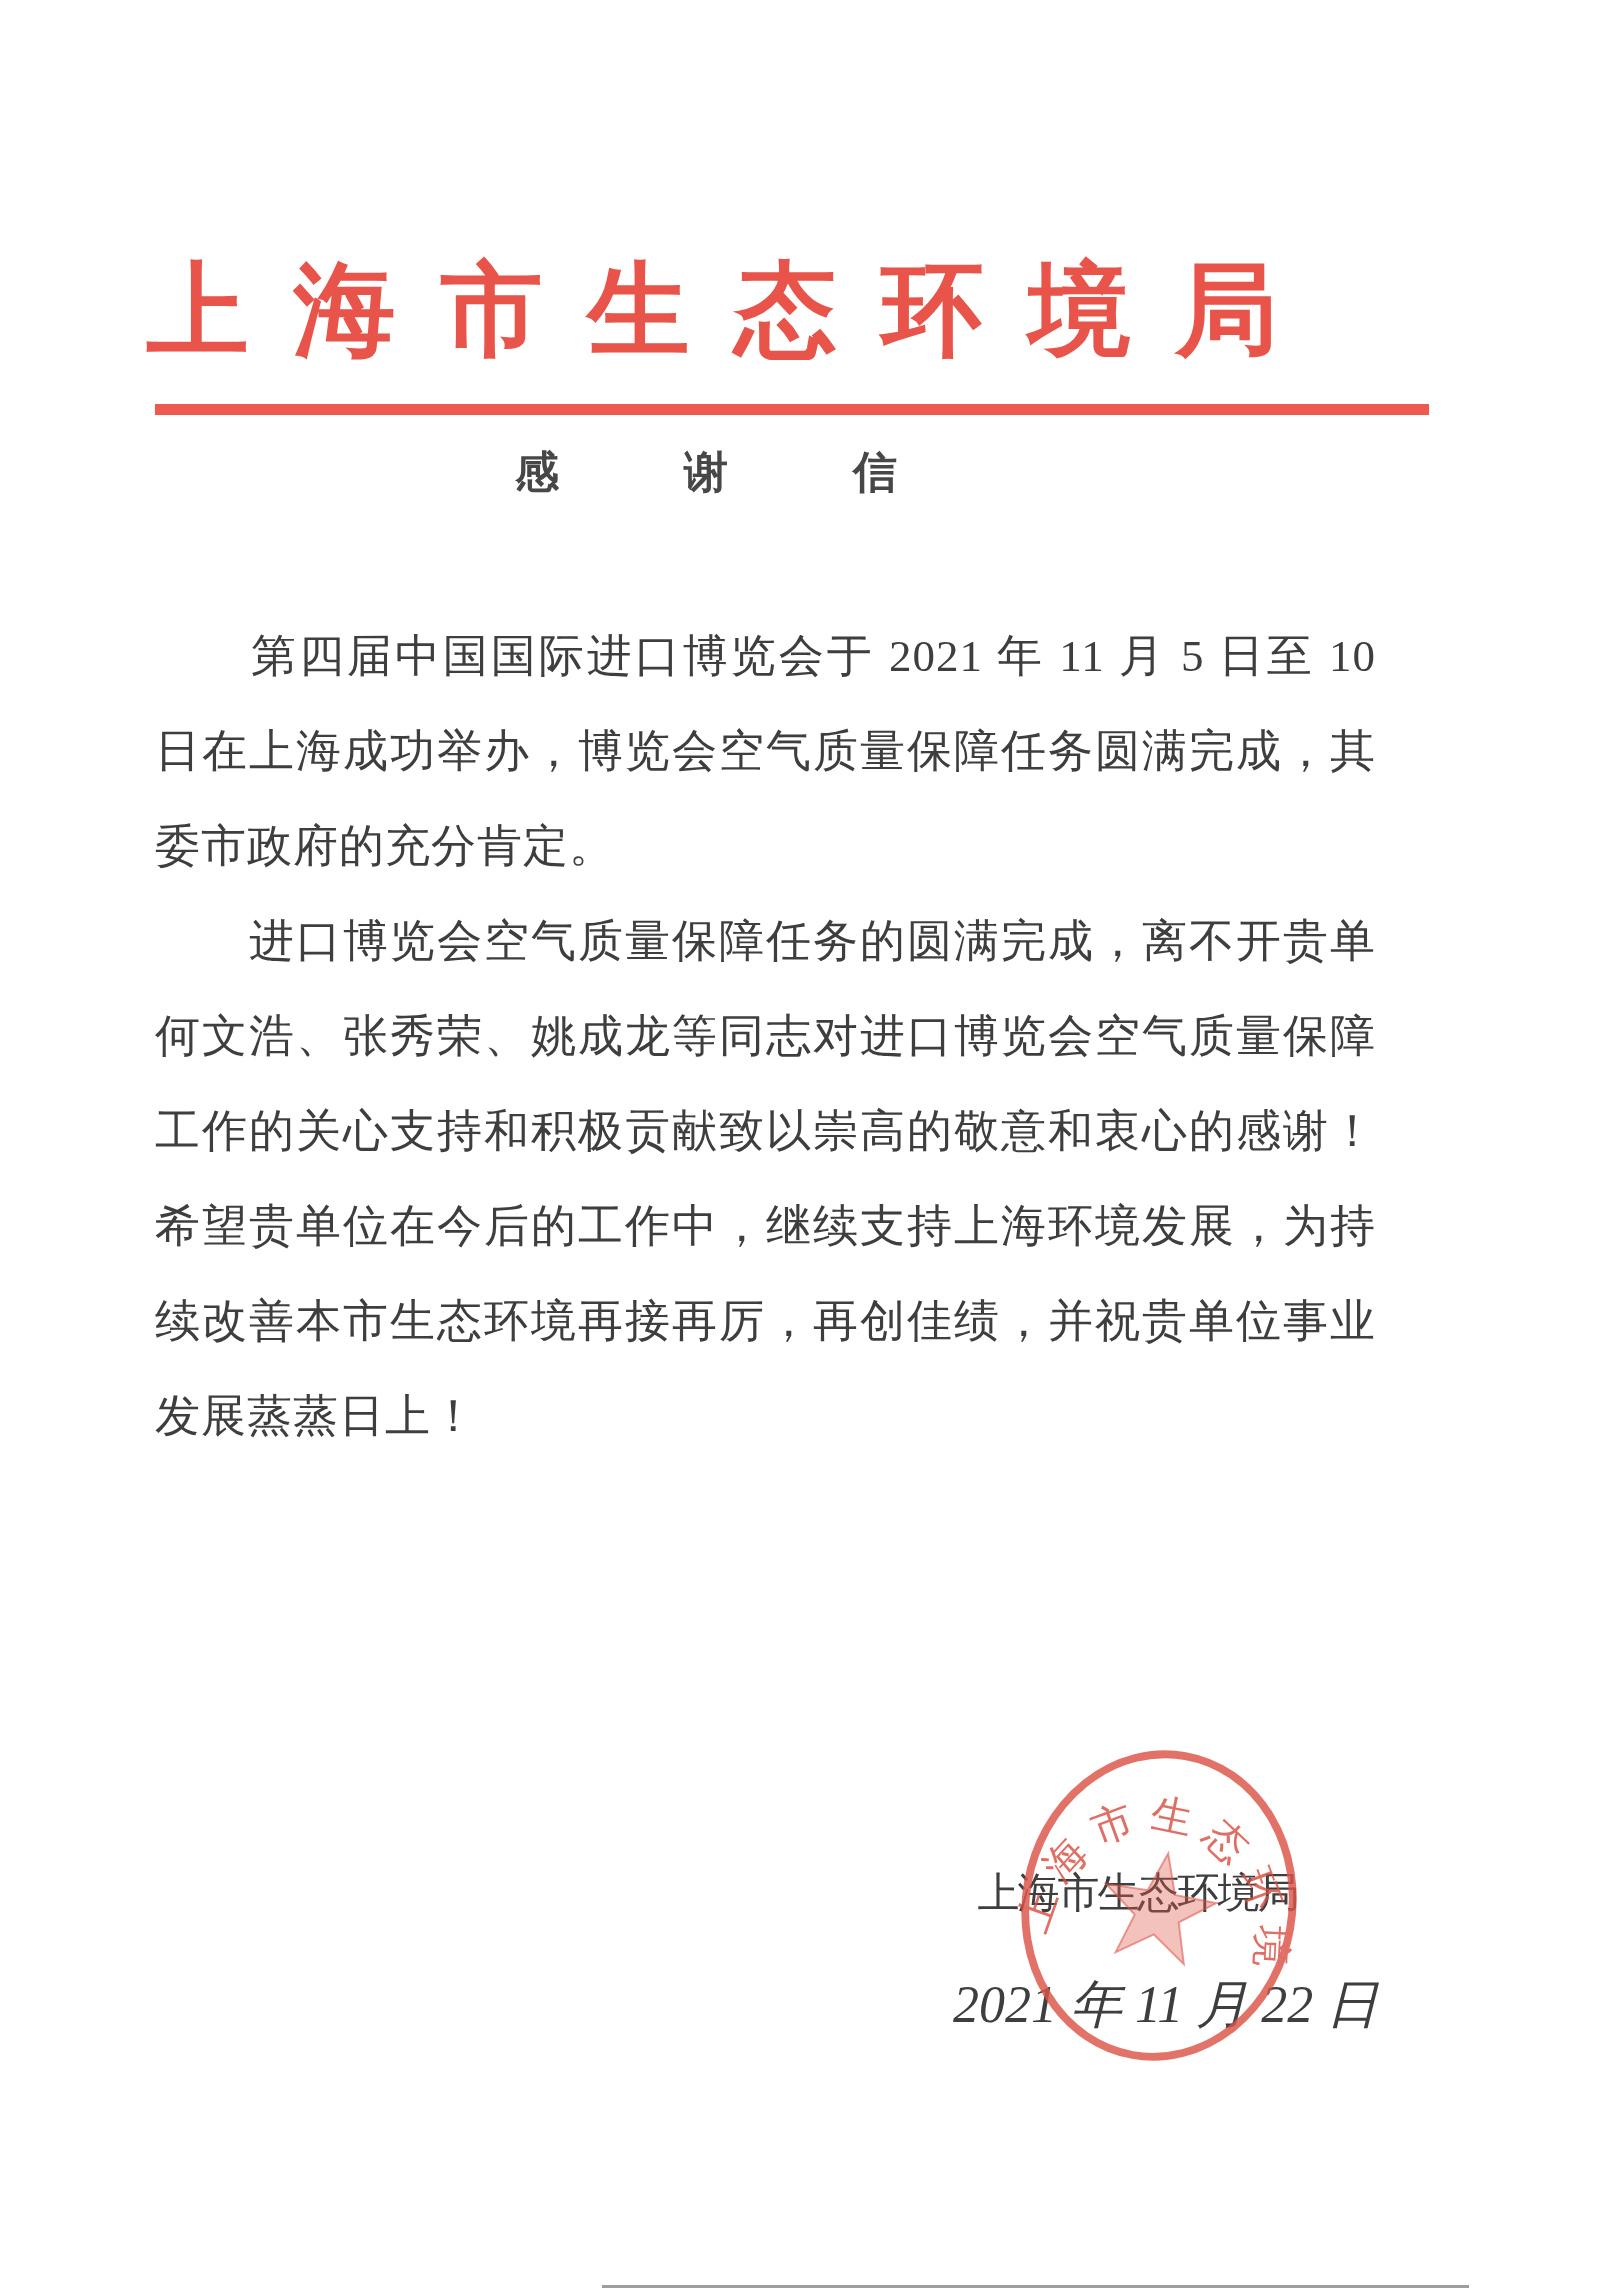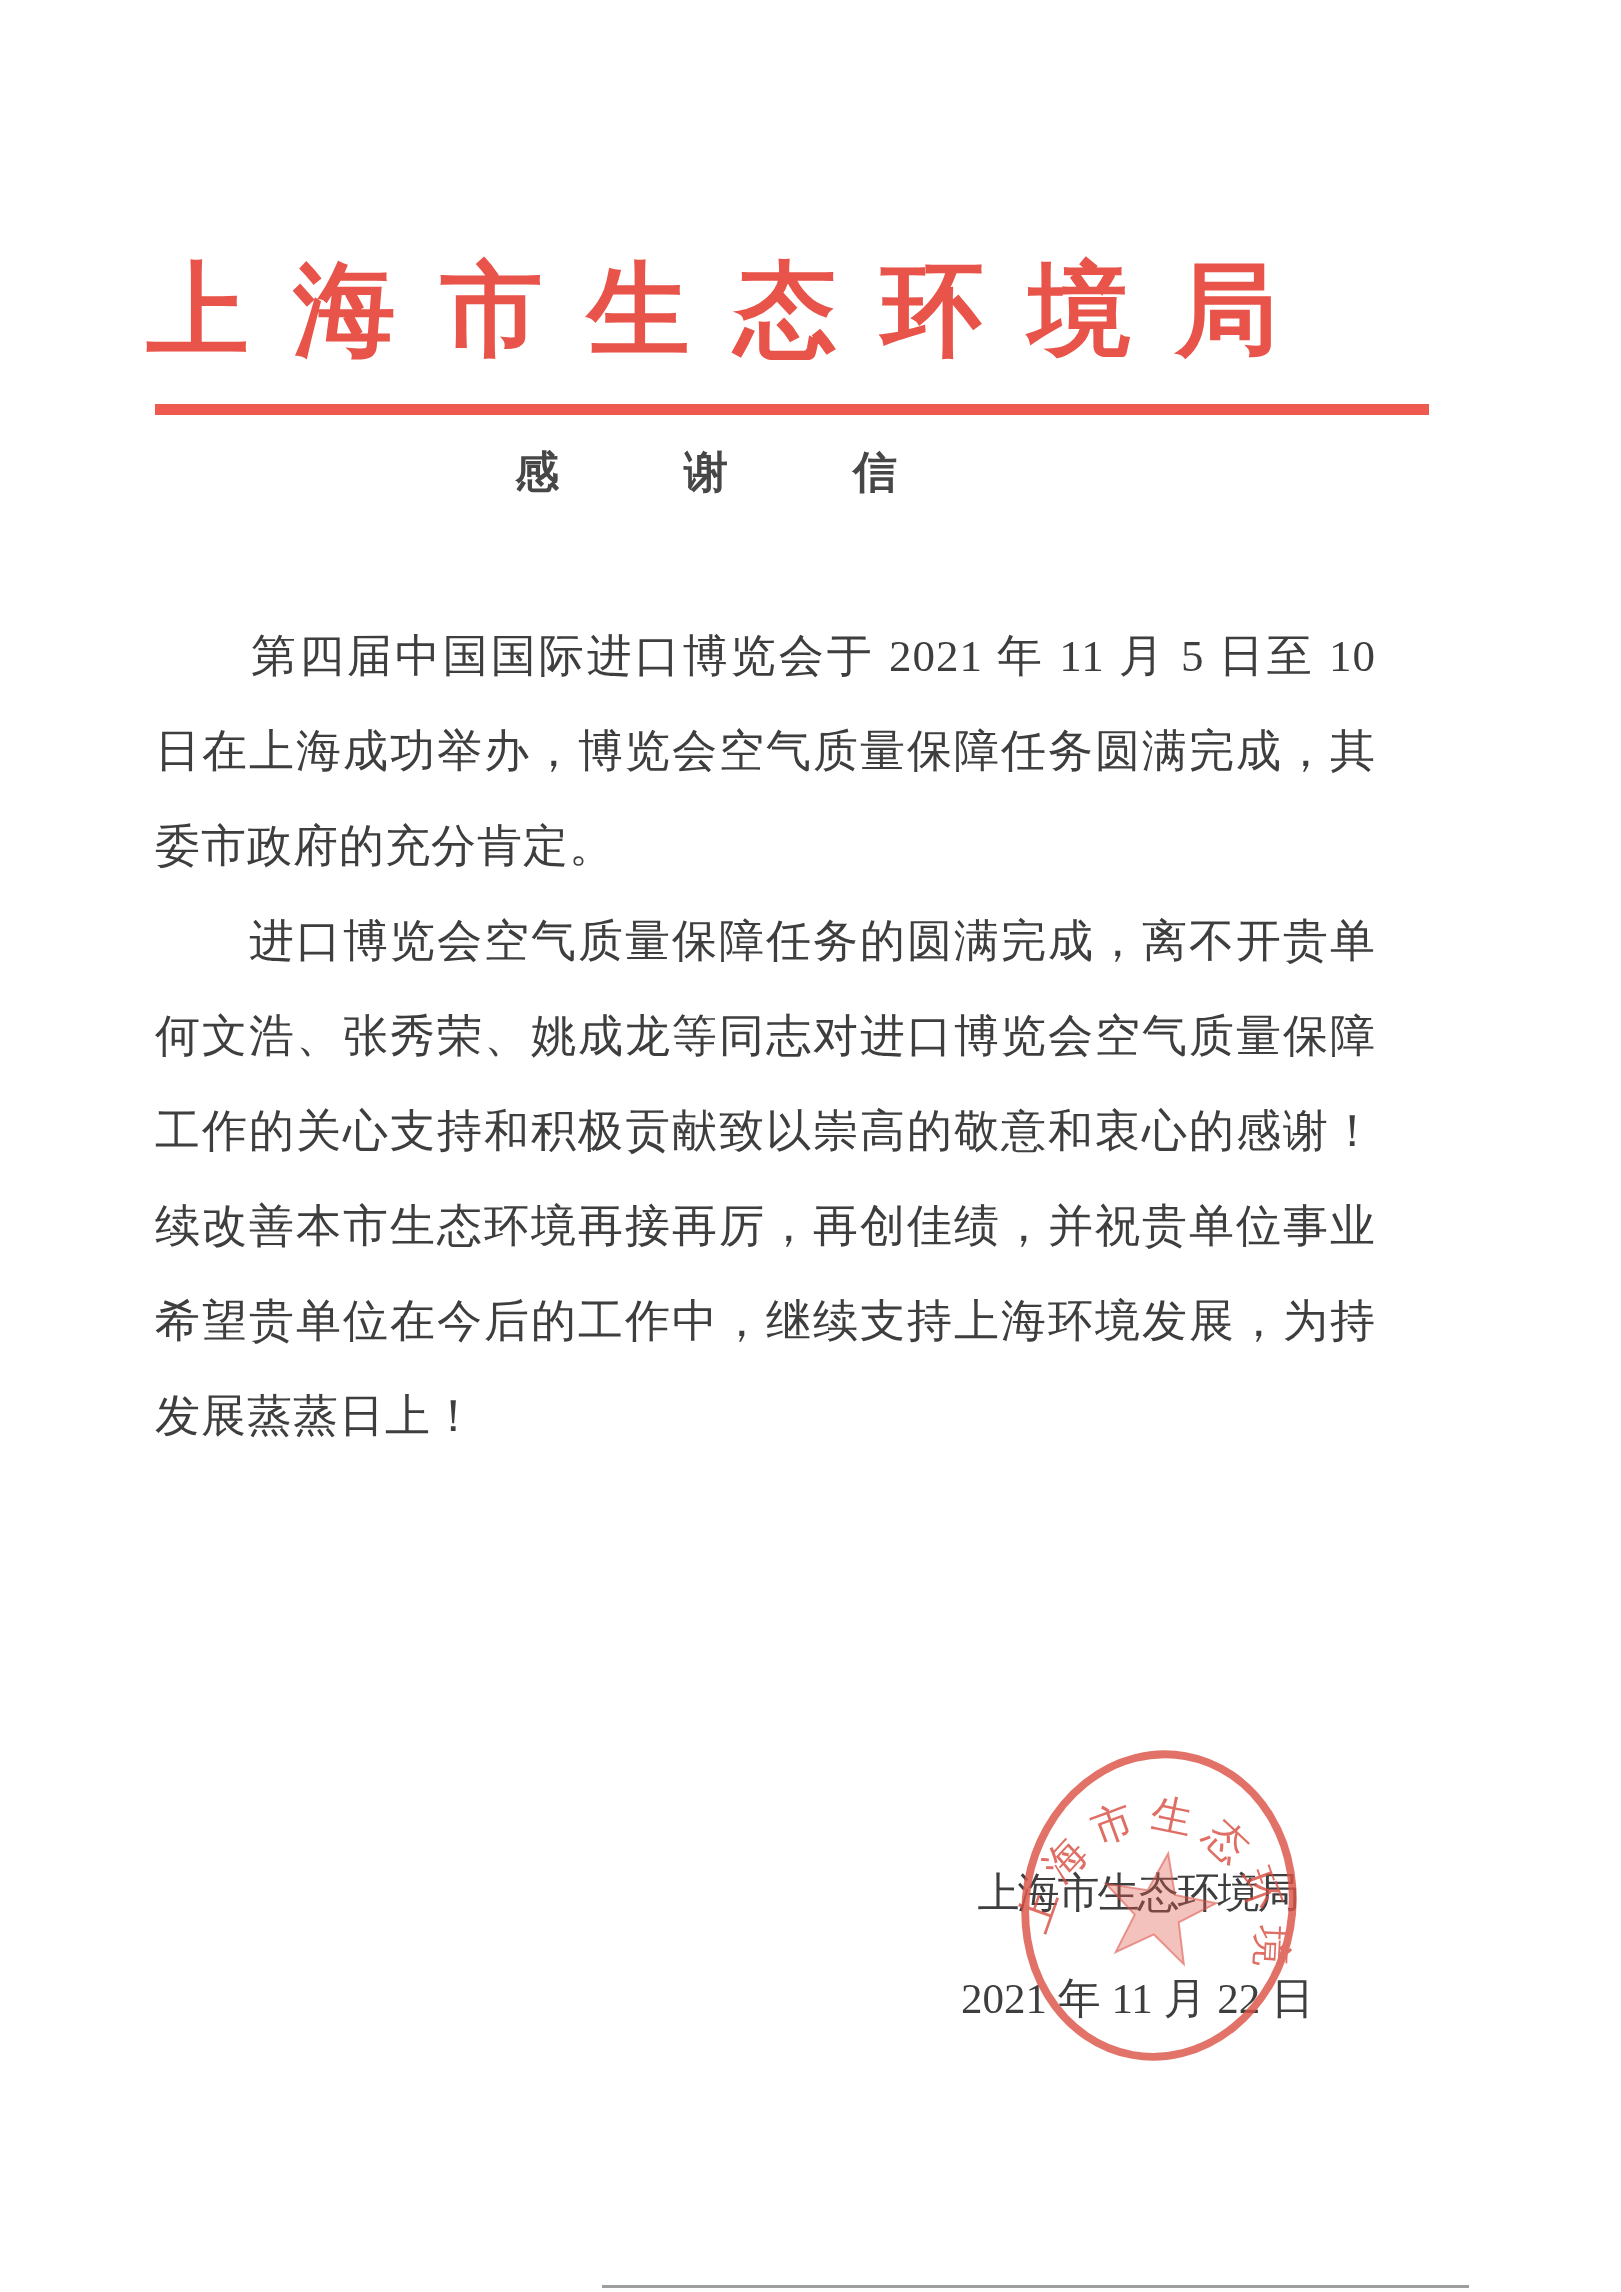--- a/index.html
+++ b/index.html
@@ -77,23 +77,24 @@
     font-size:42px;
     letter-spacing:-2px;
     color:#3e3e3e;
     white-space:nowrap;
   }
   .letter-date {
     position:absolute;
     top:1970px; left:953px;
     width:369px;
     text-align:center;
-    font-size:43px;
+    font-size:52px;
     color:#3e3e3e;
     white-space:nowrap;
+    font-style:italic;
   }
 
   
   .official-seal {
     position:absolute;
     top:1743px; left:1012px;
     width:294px; height:329px;
   }
 
   
@@ -115,22 +116,22 @@
 
   <div class="letter-title">感 谢 信</div>
 
   <div class="letter-body">
     <div class="body-line">　　第四届中国国际进口博览会于 2021 年 11 月 5 日至 10</div>
     <div class="body-line">日在上海成功举办，博览会空气质量保障任务圆满完成，其</div>
     <div class="body-line short">委市政府的充分肯定。</div>
     <div class="body-line">　　进口博览会空气质量保障任务的圆满完成，离不开贵单</div>
     <div class="body-line">何文浩、张秀荣、姚成龙等同志对进口博览会空气质量保障</div>
     <div class="body-line">工作的关心支持和积极贡献致以崇高的敬意和衷心的感谢！</div>
+    <div class="body-line">希望贵单位在今后的工作中，继续支持上海环境发展，为持</div>
     <div class="body-line">续改善本市生态环境再接再厉，再创佳绩，并祝贵单位事业</div>
-    <div class="body-line">希望贵单位在今后的工作中，继续支持上海环境发展，为持</div>
     <div class="body-line short">发展蒸蒸日上！</div>
   </div>
 
   <div class="signature">上海市生态环境局</div>
 
   <div class="letter-date">2021 年 11 月 22 日</div>
 
   <svg class="official-seal" viewBox="0 0 300 336" xmlns="http://www.w3.org/2000/svg">
     <g transform="rotate(10 150 166)" opacity="0.82">
       <ellipse cx="150" cy="166" rx="136" ry="155" fill="none" stroke="#dc5448" stroke-width="8"></ellipse>

